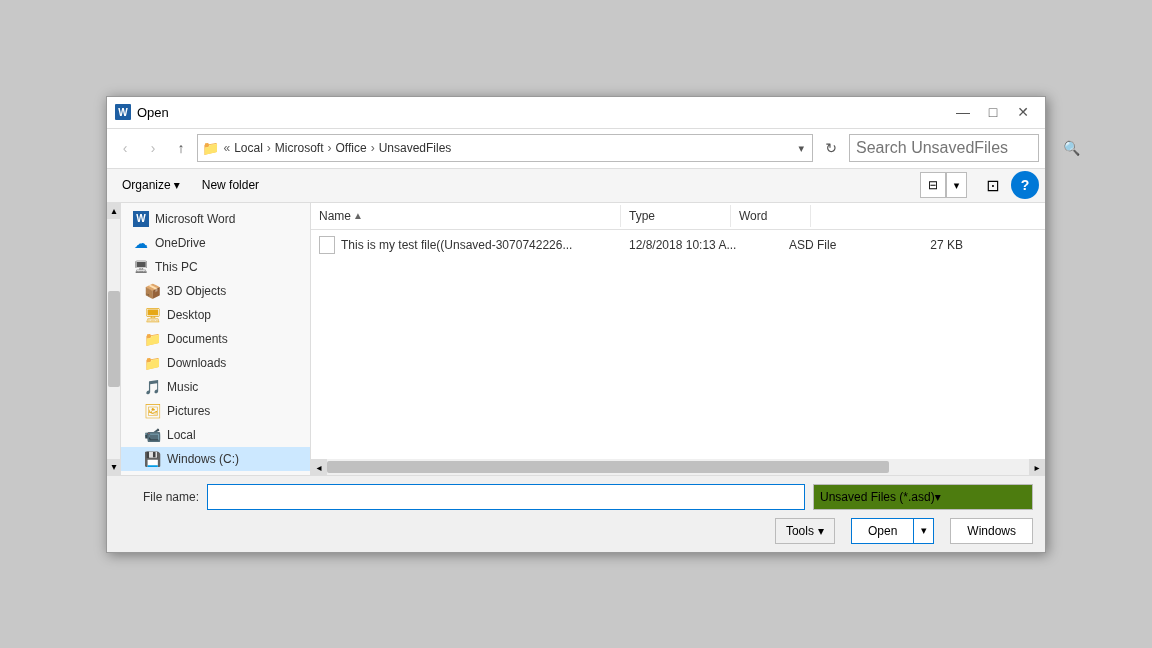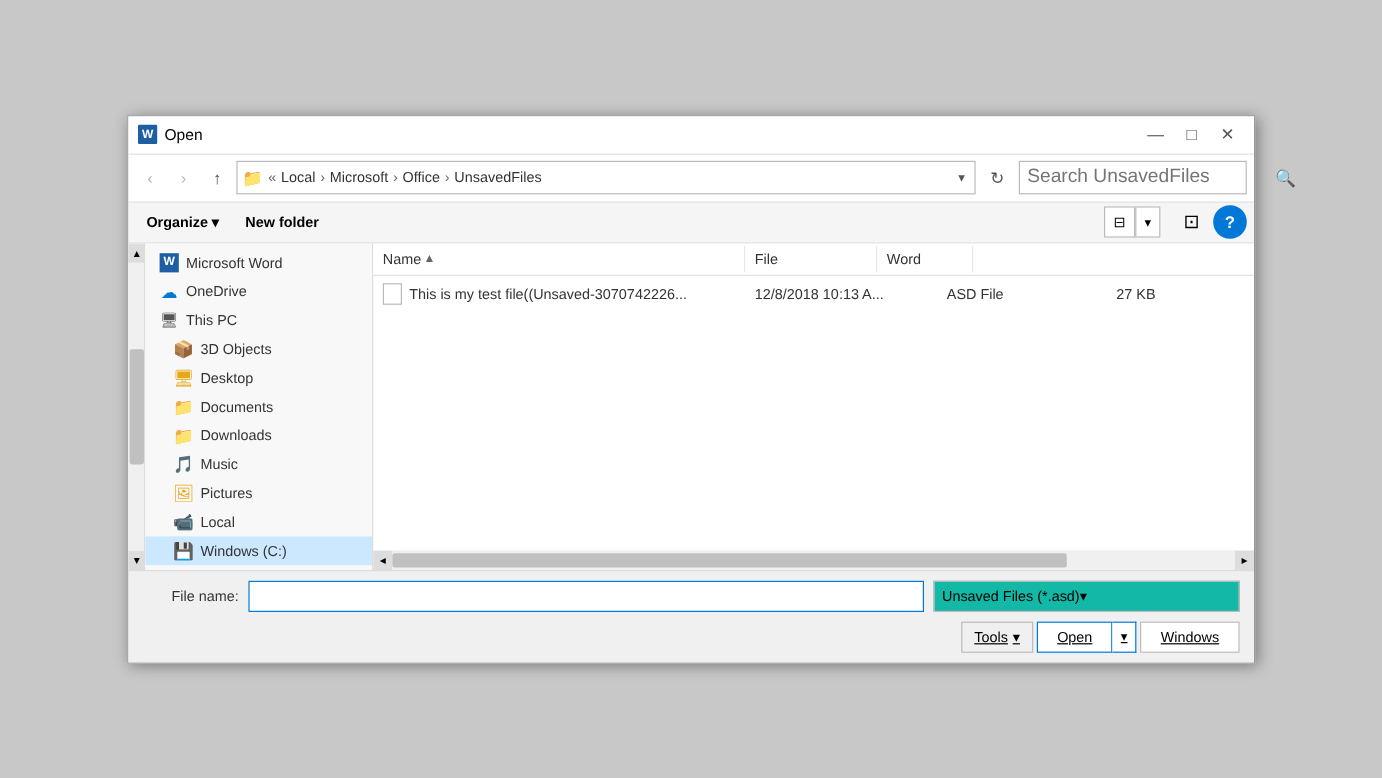--- a/index.html
+++ b/index.html
@@ -173,21 +173,20 @@
       height: 26px;
       padding: 0 8px;
       border: 1px solid transparent;
       background: transparent;
       cursor: pointer;
       font-size: 12px;
       display: flex;
       align-items: center;
       gap: 3px;
       border-radius: 2px;
-      font-weight: bold;
     }
     .toolbar-spacer { flex: 1; }
     .view-toggle {
       display: flex;
       align-items: center;
       border: 1px solid #bbb;
       background: white;
       height: 26px;
     }
     .view-btn {
@@ -434,36 +433,35 @@
     }
     .filename-input {
       flex: 1;
       height: 26px;
       border: 1px solid #0078d7;
       padding: 0 6px;
       font-size: 12px;
       outline: none;
     }
     .filetype-dropdown {
-      width: 255px;
+      width: 220px;
       height: 26px;
       border: 1px solid #bbb;
-      background: #14b8a6;
+      background: #4d7c0f;
       padding: 0 6px;
       font-size: 12px;
       display: flex;
       align-items: center;
       cursor: pointer;
     }
     .buttons-row {
       display: flex;
       justify-content: flex-end;
-      gap: 3px;
-      align-items: center;
-      text-decoration: underline;
+      gap: 16px;
+      align-items: center;
     }
     .tools-btn {
       height: 26px;
       padding: 0 10px;
       border: 1px solid #bbb;
       background: #f0f0f0;
       cursor: pointer;
       font-size: 12px;
       display: flex;
       align-items: center;
@@ -651,21 +649,21 @@
 
     <div class="file-area">
       <div class="file-list-container">
 
         <div class="file-list-header">
           <div class="col-header col-name">
             <span>Name</span>
             <span class="col-sort-indicator">▲</span>
           </div>
           <div class="col-header col-type">
-            <span>File</span>
+            <span>Type</span>
           </div>
           <div class="col-header col-size">
             <span>Word</span>
           </div>
         </div>
 
         <div class="file-row">
           <div class="file-cell name">
             <div class="file-icon" style="font-size:8px;color:#555;"></div>
             <span>This is my test file((Unsaved-3070742226...</span>

